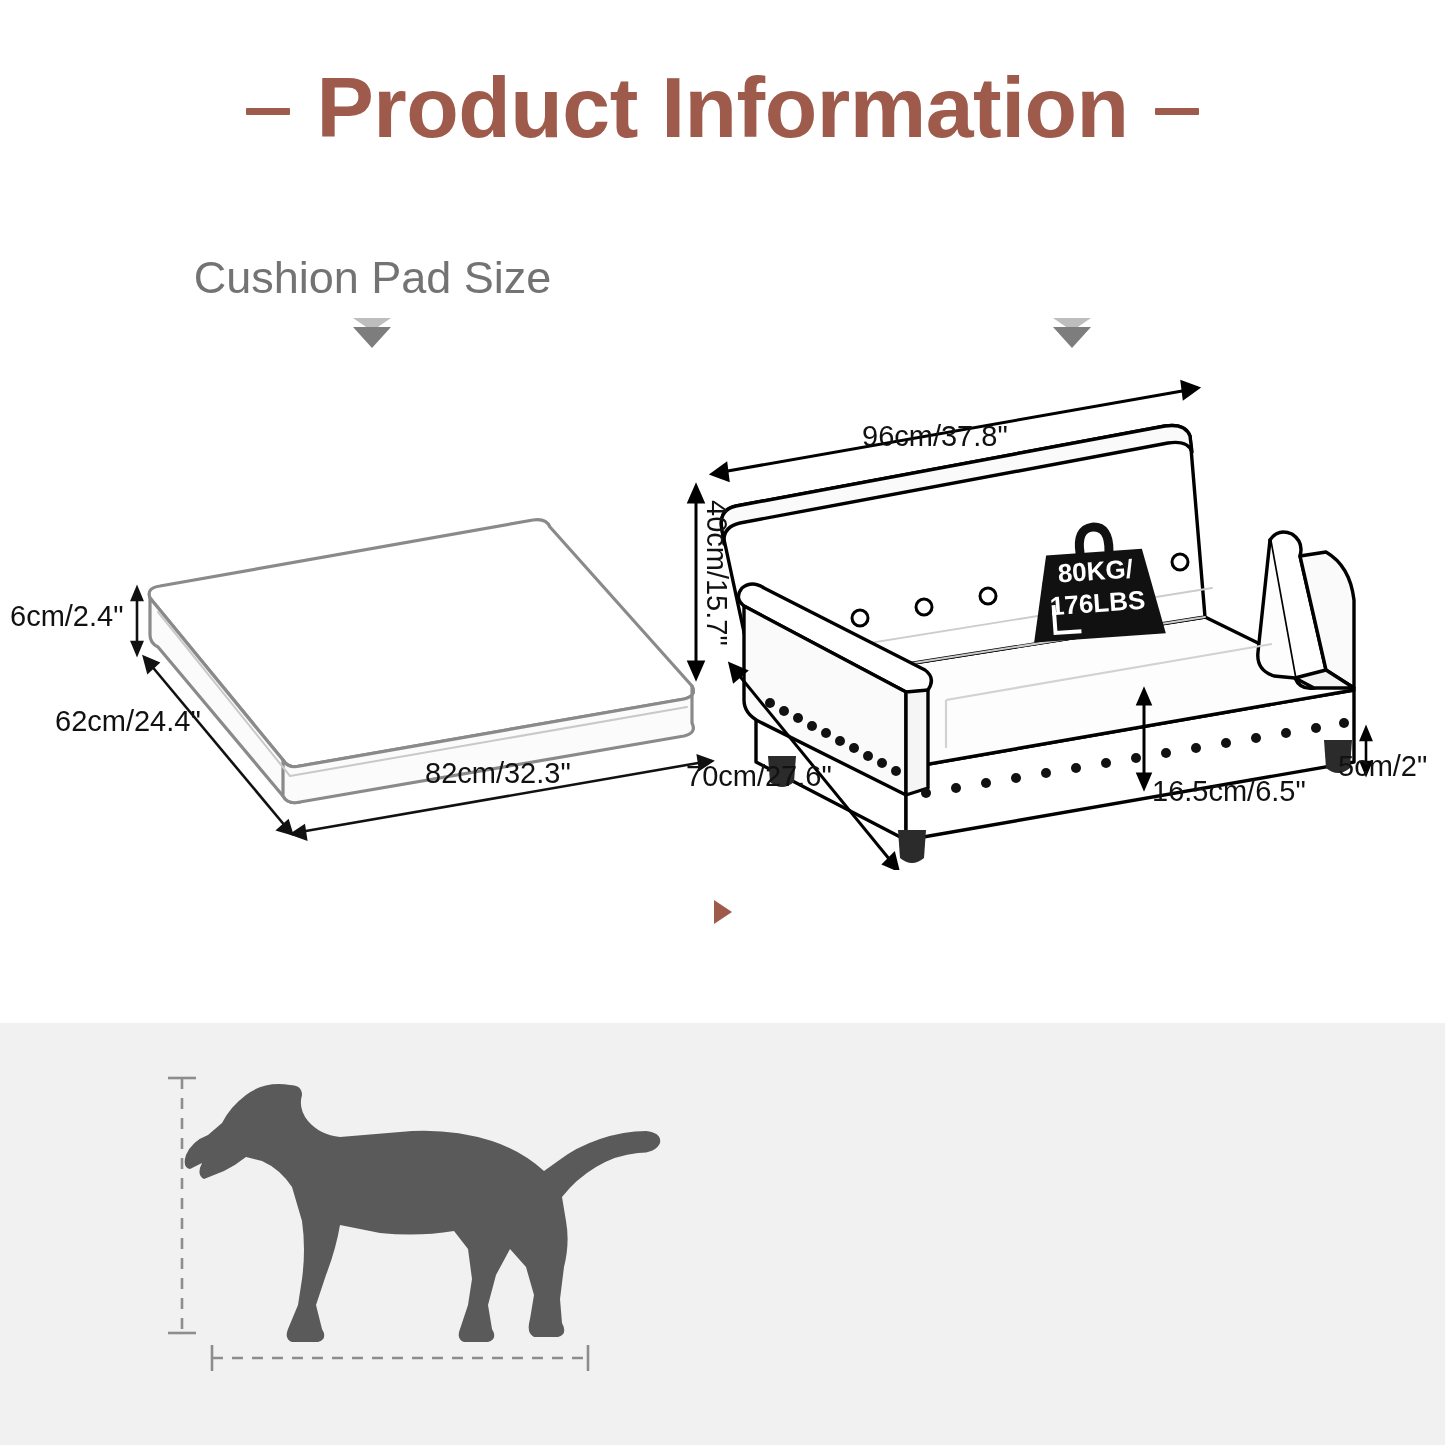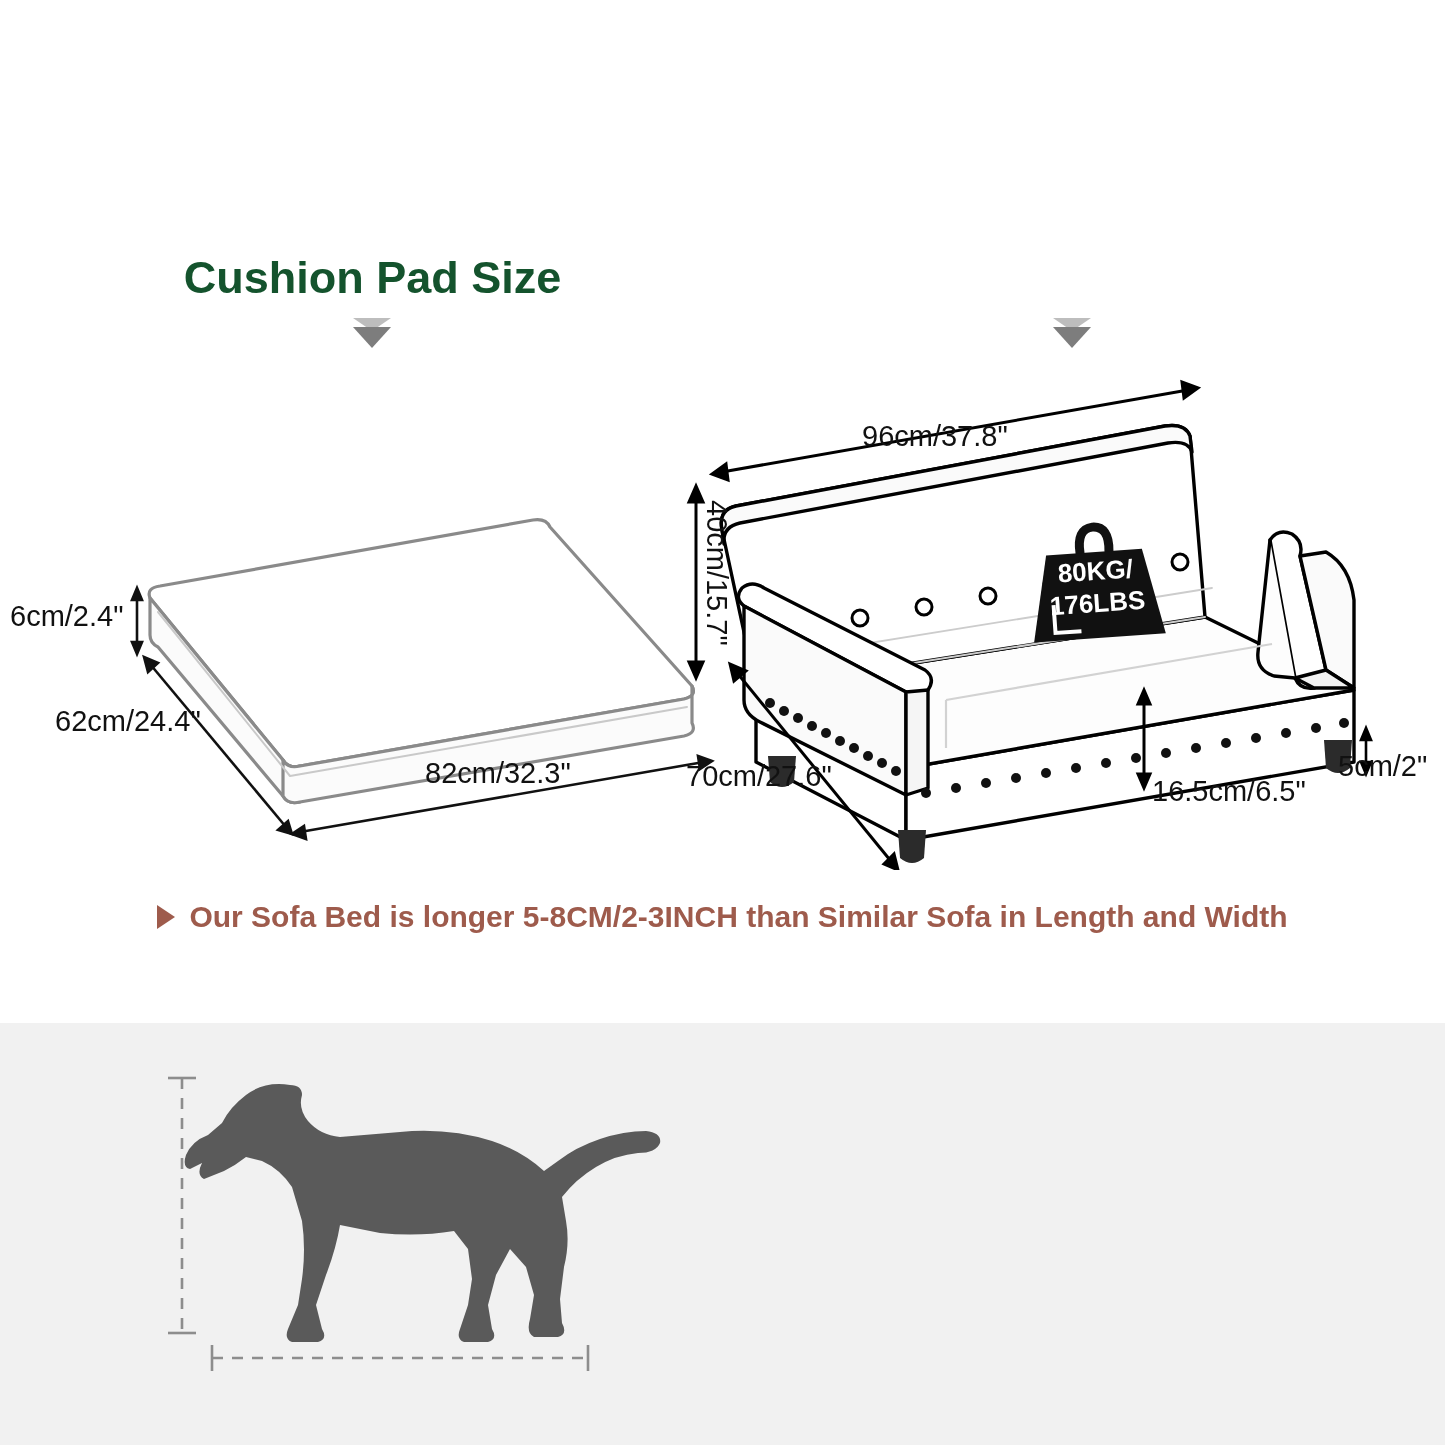--- a/index.html
+++ b/index.html
@@ -34,22 +34,22 @@
     background:#9e5b4c;
     border-radius:1px;
     position:relative; top:4px;
   }
 
   
   .col-header {
     position:absolute;
     text-align:center;
     font-size:45px;
-    font-weight:700;
-    color:#14532d;
+    font-weight:400;
+    color:#737373;
     white-space:nowrap;
   }
   #header-cushion { left:100px; top:252px; width:545px; }
   #header-sofa    { left:800px; top:252px; width:545px; }
 
   .dbl-arrow {
     position:absolute;
     width:46px; height:34px;
   }
   #arrow-cushion { left:349px; top:316px; }
@@ -127,20 +127,25 @@
     background:#f1f1f1;
   }
 
   #dog-figure { position:absolute; left:40px; top:20px; width:640px; height:390px; }
 </style>
 </head>
 <body>
 
 <div id="top-section">
 
+  <div id="page-title">
+    <span class="title-dash"></span>
+    <span>Product Information</span>
+    <span class="title-dash"></span>
+  </div>
 
   <div class="col-header" id="header-cushion">Cushion Pad Size</div>
 
   <svg class="dbl-arrow" id="arrow-cushion" viewBox="0 0 46 34">
     <polygon points="4,2 42,2 23,15" fill="#bdbdbd"></polygon>
     <polygon points="4,11 42,11 23,32" fill="#7d7d7d"></polygon>
   </svg>
 
 
   <svg class="dbl-arrow" id="arrow-sofa" viewBox="0 0 46 34">
@@ -309,21 +314,20 @@
       <path d="M62 40 Q60 16 76 15 Q93 15 91 40" fill="none" stroke="#111111" stroke-width="9" stroke-linecap="round"></path>
       <path d="M28 40 L124 40 L142 126 L10 126 Z" fill="#111111"></path>
       <path d="M32 90 L32 118 L58 118" fill="none" stroke="#ffffff" stroke-width="4"></path>
     </svg>
     <div id="weight-tag-text">80KG/
 176LBS</div>
   </div>
 
   <div id="tagline">
     <span id="tagline-bullet"></span>
-    <span>Our Sofa Bed is longer 5-8CM/2-3INCH than Similar Sofa in Length and Width</span>
   </div>
 
 </div>
 
 <div id="bottom-section">
 
   <svg id="dog-figure" viewBox="0 0 640 390">
 
     <g stroke="#8d8d8d" stroke-width="2.6">
       <line x1="142" y1="35" x2="142" y2="290" stroke-dasharray="11,9"></line>

